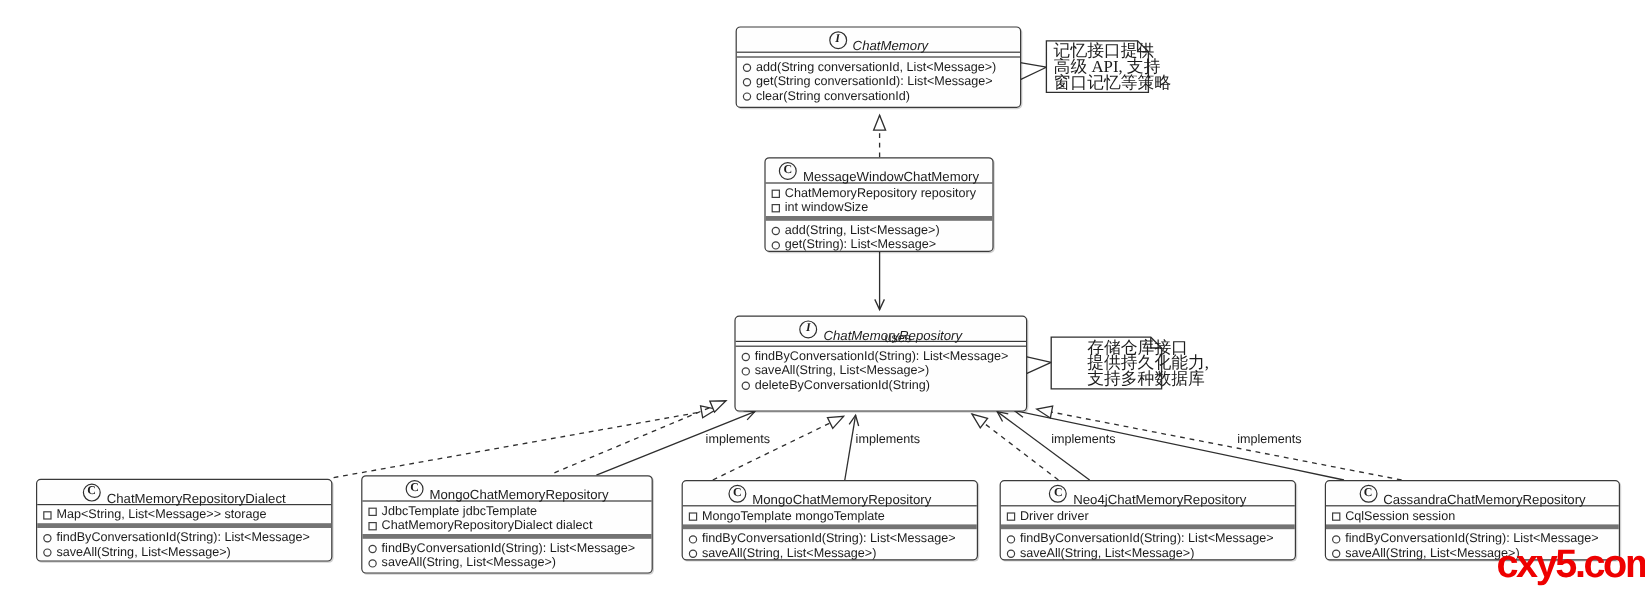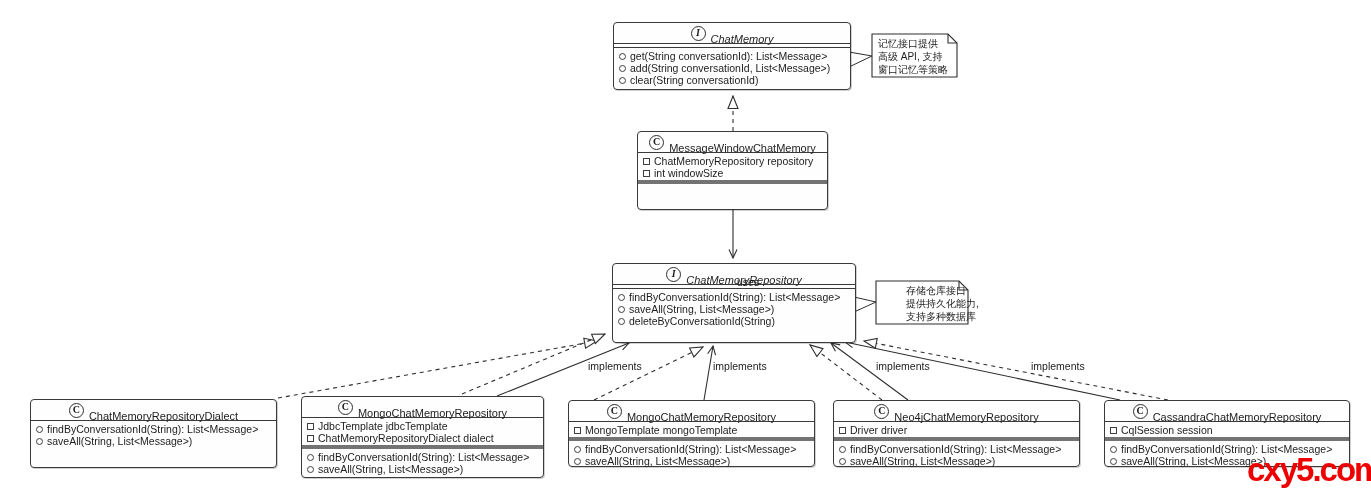--- a/index.html
+++ b/index.html
@@ -19,21 +19,21 @@
   .lettericon.iface{font-style:italic;}
   .sep-empty{height:3px;border-bottom:1px solid #3a3a3a;}
   .comp{padding:2px 4px 1px 5px;}
   .comp.bline{border-bottom:4px solid #737373;}
   .mrow{display:flex;align-items:center;gap:4px;height:12px;white-space:nowrap;
         font-size:10.5px;}
   .vis-m{flex:none;width:5px;height:5px;border:1px solid #3f3f3f;border-radius:50%;background:#fff;}
   .vis-f{flex:none;width:5px;height:5px;border:1px solid #3f3f3f;background:#fff;}
 
   .edge-label{position:absolute;z-index:3;font-size:10.5px;color:#1c1c1c;white-space:nowrap;}
-  .note-text{position:absolute;z-index:3;font-size:10px;line-height:13px;color:#1c1c1c;white-space:nowrap;}
+  .note-text{position:absolute;z-index:3;font-size:14px;line-height:13px;color:#1c1c1c;white-space:nowrap;font-family:Liberation Serif, serif;}
   .watermark{position:absolute;z-index:4;left:1247px;top:451px;font-size:33px;font-weight:900;
        color:#ee0000;letter-spacing:-2px;font-family:"Liberation Sans", sans-serif;}
 </style>
 </head>
 <body>
 
 <div id="canvas">
 
   <svg class="edges" width="1371" height="491" viewBox="0 0 1371 491">
     <defs>
@@ -69,46 +69,56 @@
 
   <div class="uml" style="left:613px;top:22px;width:236px;height:66px;">
     <div class="title">
       <span class="lettericon iface">I</span>
       <span class="cname it">ChatMemory</span>
     </div>
     <div class="sep-empty"></div>
     <div class="comp">
       <div class="mrow">
           <span class="vis-m"></span>
+          <span>add(String conversationId, List&lt;Message&gt;)</span>
+        </div>
+      <div class="mrow">
+          <span class="vis-m"></span>
           <span>get(String conversationId): List&lt;Message&gt;</span>
         </div>
       <div class="mrow">
           <span class="vis-m"></span>
-          <span>add(String conversationId, List&lt;Message&gt;)</span>
-        </div>
-      <div class="mrow">
-          <span class="vis-m"></span>
           <span>clear(String conversationId)</span>
         </div>
     </div>
   </div>
 
   <div class="uml" style="left:637px;top:131px;width:189px;height:77px;">
     <div class="title">
       <span class="lettericon">C</span>
       <span class="cname">MessageWindowChatMemory</span>
     </div>
     <div class="comp bline">
       <div class="mrow">
           <span class="vis-f"></span>
           <span>ChatMemoryRepository repository</span>
         </div>
       <div class="mrow">
           <span class="vis-f"></span>
           <span>int windowSize</span>
+        </div>
+    </div>
+    <div class="comp">
+      <div class="mrow">
+          <span class="vis-m"></span>
+          <span>add(String, List&lt;Message&gt;)</span>
+        </div>
+      <div class="mrow">
+          <span class="vis-m"></span>
+          <span>get(String): List&lt;Message&gt;</span>
         </div>
     </div>
   </div>
 
   <div class="uml" style="left:612px;top:263px;width:242px;height:78px;">
     <div class="title">
       <span class="lettericon iface">I</span>
       <span class="cname it">ChatMemoryRepository</span>
     </div>
     <div class="sep-empty"></div>
@@ -125,20 +135,26 @@
           <span class="vis-m"></span>
           <span>deleteByConversationId(String)</span>
         </div>
     </div>
   </div>
 
   <div class="uml" style="left:30px;top:399px;width:245px;height:67px;">
     <div class="title">
       <span class="lettericon">C</span>
       <span class="cname">ChatMemoryRepositoryDialect</span>
+    </div>
+    <div class="comp bline">
+      <div class="mrow">
+          <span class="vis-f"></span>
+          <span>Map&lt;String, List&lt;Message&gt;&gt; storage</span>
+        </div>
     </div>
     <div class="comp">
       <div class="mrow">
           <span class="vis-m"></span>
           <span>findByConversationId(String): List&lt;Message&gt;</span>
         </div>
       <div class="mrow">
           <span class="vis-m"></span>
           <span>saveAll(String, List&lt;Message&gt;)</span>
         </div>

